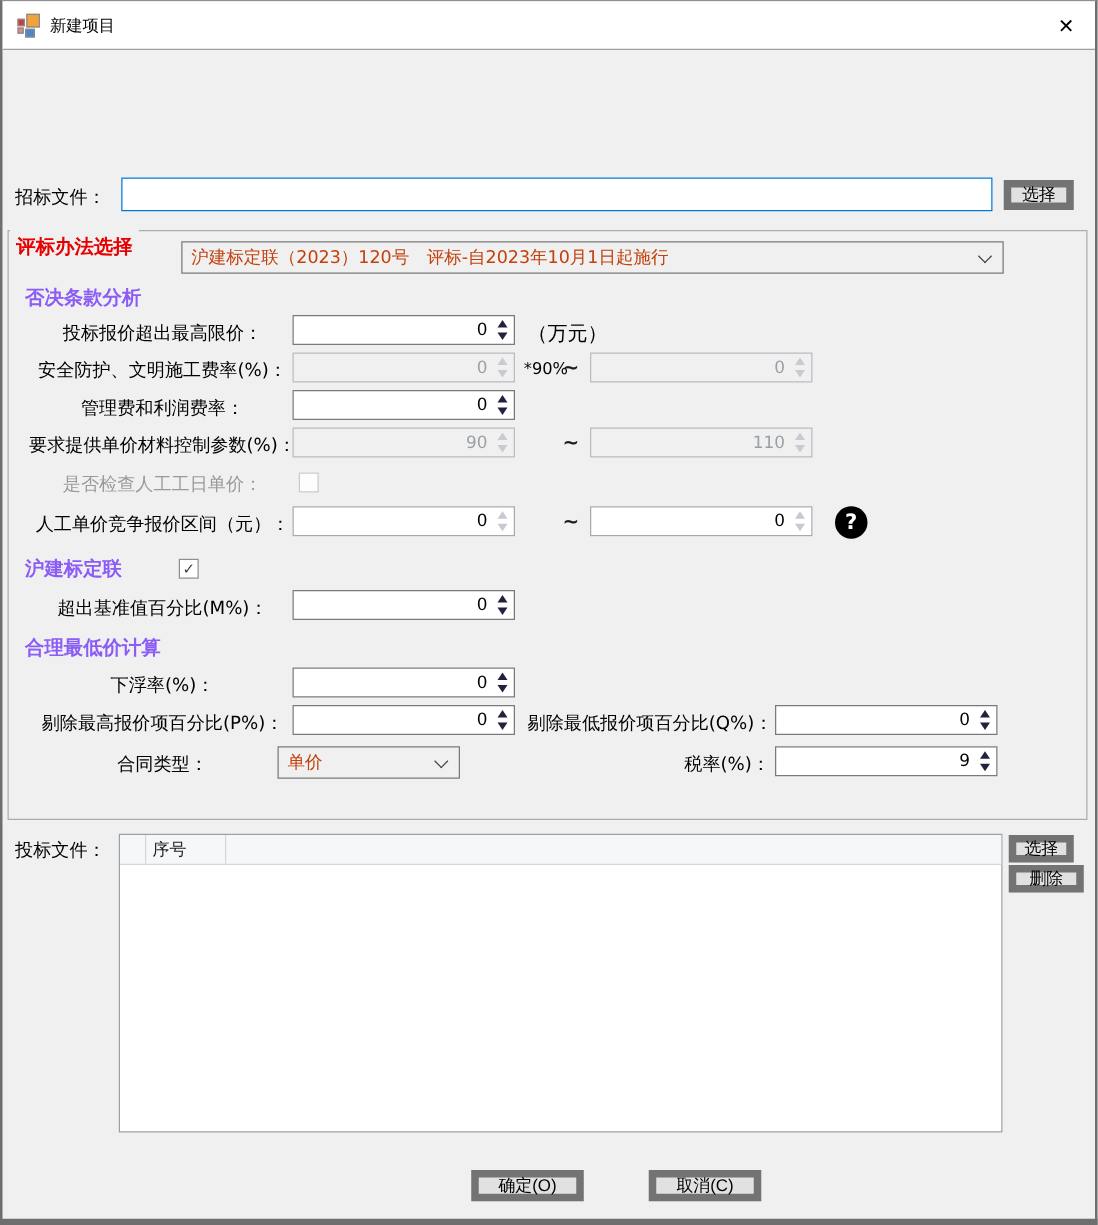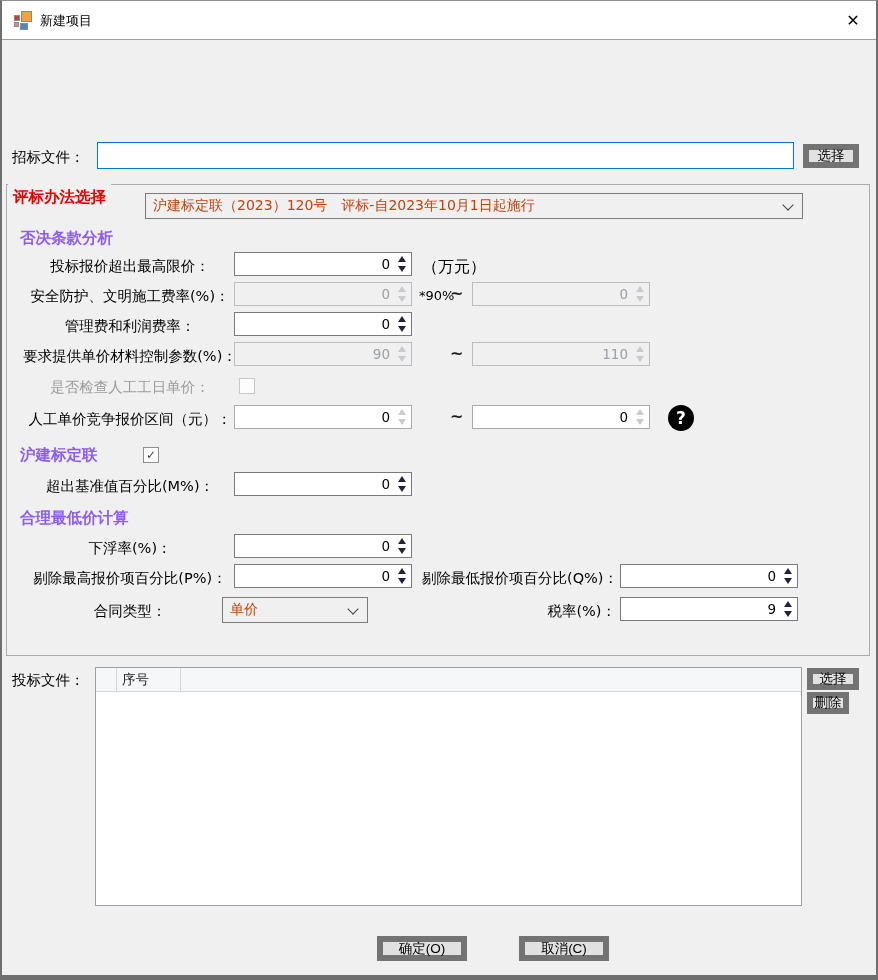--- a/index.html
+++ b/index.html
@@ -301,18 +301,18 @@
   </div>
 
   <span class="lbl" style="left:10px;top:670px;">投标文件：</span>
   <div class="tbl">
     <div class="tbl-head">
       <span class="c0"></span>
       <span class="c1">序号</span>
     </div>
   </div>
   <button class="btn" style="left:805px;top:667px;width:52px;height:22px;">选择</button>
-  <button class="btn" style="left:805px;top:691px;width:42px;height:22px;">删除</button>
+  <button class="btn" style="left:805px;top:691px;width:60px;height:22px;">删除</button>
 
   <button class="btn" style="left:375px;top:935px;width:90px;height:25px;">确定(O)</button>
   <button class="btn" style="left:517px;top:935px;width:90px;height:25px;">取消(C)</button>
 
 </div>
 
 </body></html>

